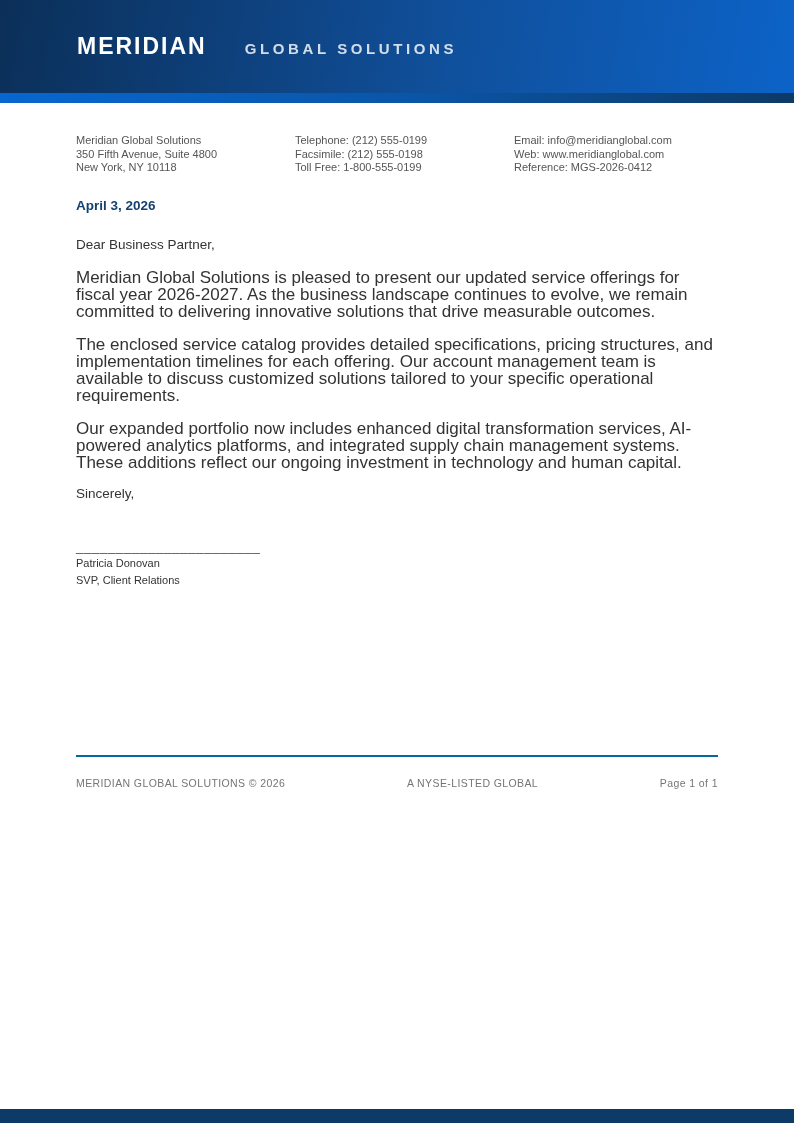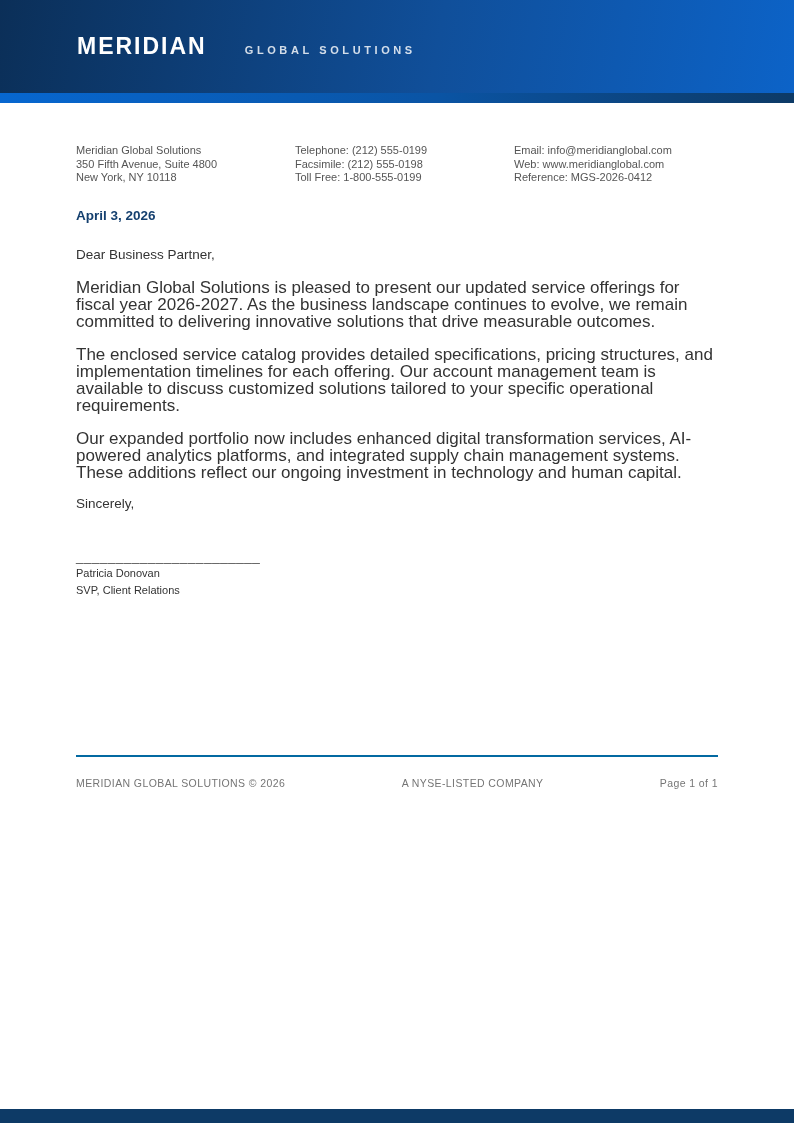--- a/index.html
+++ b/index.html
@@ -24,34 +24,34 @@
   }
   .logo-row { display: flex; align-items: baseline; gap: 38px; }
   .logo-name {
     color: #ffffff;
     font-size: 23px;
     font-weight: bold;
     letter-spacing: 2px;
   }
   .logo-tagline {
     color: rgba(255,255,255,0.82);
-    font-size: 11px;
+    font-size: 15px;
     font-weight: bold;
     letter-spacing: 3.6px;
   }
   .accent-strip {
     height: 10px;
     background: linear-gradient(90deg, #0767d0 0%, #0a54a4 55%, #0d3a66 100%);
   }
 
   
   .content { padding: 0 76px; }
 
   .contact-block {
-    margin-top: 41px;
+    margin-top: 31px;
     display: flex;
   }
   .contact-col { width: 219px; }
   .contact-col.last { width: auto; }
   .contact-line {
     font-size: 11px;
     line-height: 13.5px;
     color: #555555;
   }
 
@@ -170,19 +170,19 @@
     <div class="closing">Sincerely,</div>
 
     <div class="sig-line">_______________________</div>
     <div class="sig-name">Patricia Donovan</div>
     <div class="sig-title">SVP, Client Relations</div>
 
   </div>
 
   <div class="footer">
     <span class="footer-text">MERIDIAN GLOBAL SOLUTIONS © 2026</span>
-    <span class="footer-text">A NYSE-LISTED COMPANY</span>
+    <span class="footer-text">A NYSE-LISTED GLOBAL</span>
     <span class="footer-text">Page 1 of 1</span>
   </div>
 
   <div class="bottom-bar"></div>
 
 </div>
 
 </body></html>

